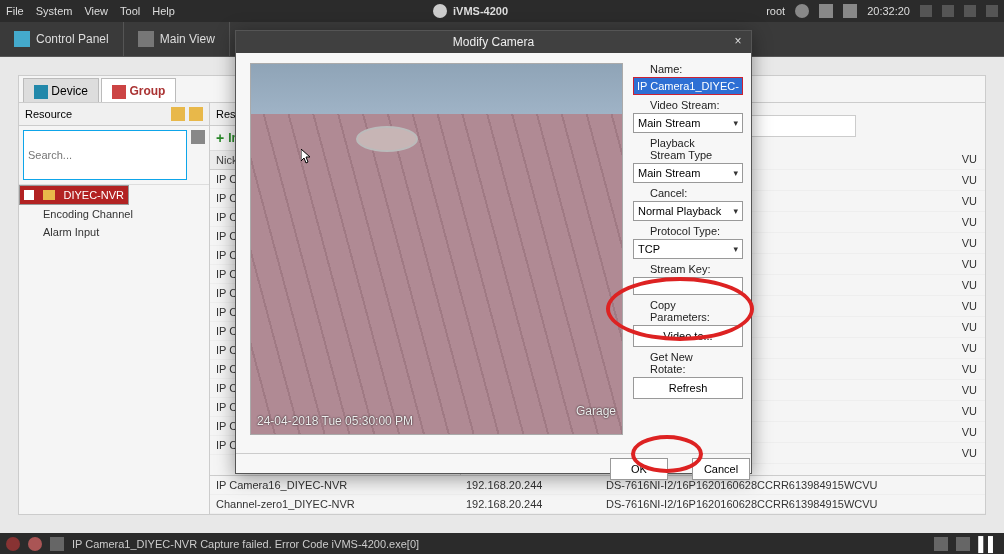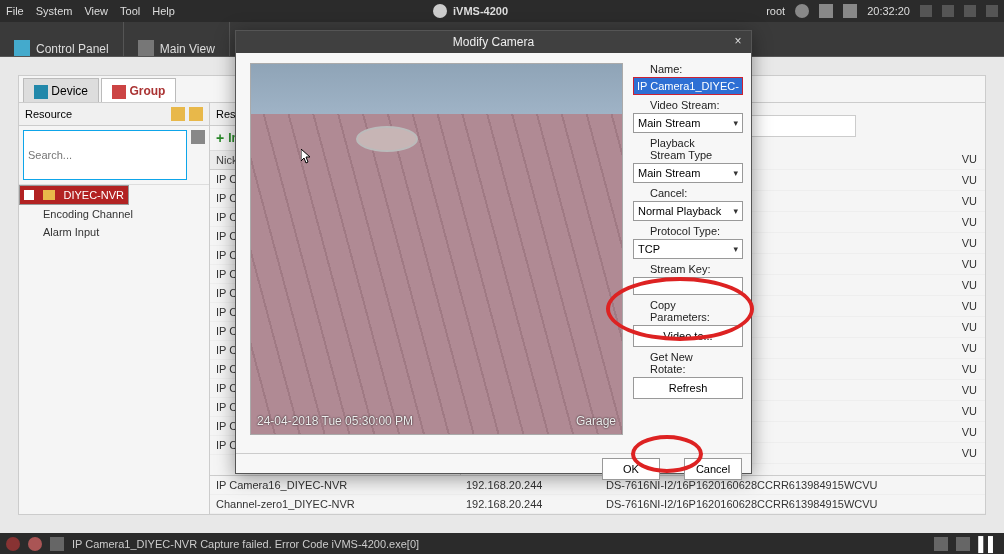--- a/index.html
+++ b/index.html
@@ -1,20 +1,20 @@
 <!DOCTYPE html>
 <html><head>
 <meta charset="utf-8">
 <style>
 html,body{margin:0;padding:0;font-family:"Segoe UI",Tahoma,Arial,sans-serif;font-size:12px;background:#000;overflow:hidden;width:1004px;height:554px}
 .menubar{height:22px;background:#2b2b2b;color:#ddd;display:flex;align-items:center;padding:0 6px;gap:12px;font-size:11px}
 .menubar .title-center{flex:1;text-align:center;display:flex;justify-content:center;align-items:center;gap:6px;font-weight:bold}
 .menubar .right{display:flex;align-items:center;gap:10px}
 .toolbar{height:34px;background:#3a3a3a;border-bottom:1px solid #555;display:flex;align-items:stretch}
-.tbbtn{display:flex;align-items:flex-end;gap:6px;padding:0 14px;color:#ddd;border-right:1px solid #555;font-size:12px}
+.tbbtn{display:flex;align-items:center;gap:6px;padding:0 14px;color:#ddd;border-right:1px solid #555;font-size:12px}
 .tbbtn .icon{width:16px;height:16px;background:#6aa;display:inline-block}
 .app-body{display:flex;height:calc(554px - 22px - 34px - 22px);background:#e8e8e8}
 .app-body-inner{display:flex;flex:1;border:1px solid #ccc;margin:18px;background:#f5f5f5}
 .tabs{height:26px;display:flex;padding:0 4px;gap:2px}
 .tab{padding:5px 10px;font-size:12px;background:#ddd;border:1px solid #bbb;border-bottom:none;margin-top:2px}
 .tab.active{background:#fff;color:#a33;font-weight:bold}
 .left-panel{width:190px;border-right:1px solid #ccc;display:flex;flex-direction:column}
 .panel-h{height:22px;display:flex;align-items:center;padding:0 6px;background:#f0f0f0;border-bottom:1px solid #ccc;font-size:11px}
 .panel-h .spacer{flex:1}
 .search-row{display:flex;padding:4px;border-bottom:1px solid #ddd}
@@ -41,29 +41,29 @@
 .modal-close{position:absolute;right:6px;top:3px;width:14px;height:14px;color:#ddd;font-size:12px;text-align:center;cursor:pointer}
 .modal-body{display:flex;height:400px}
 .preview{width:382px;height:370px;margin:10px 0 0 14px;background:linear-gradient(#7a8aa0,#b19aa0);position:relative;border:1px solid #aaa}
 .preview-top{height:50px;background:linear-gradient(#8fa4b7,#9fb3c6)}
 .preview-ground{position:absolute;left:0;right:0;top:50px;bottom:0;background:
  repeating-linear-gradient(75deg,#b08a94 0 22px,#a07a84 22px 24px),
  repeating-linear-gradient(-6deg,rgba(0,0,0,0) 0 18px,rgba(0,0,0,.05) 18px 20px);}
 .preview-circle{position:absolute;left:105px;top:62px;width:58px;height:22px;border:2px solid #bbb;border-radius:50%;background:#c7b5b5}
 .preview-cursor{position:absolute;left:50px;top:85px;width:12px;height:16px}
 .preview-osd{position:absolute;left:6px;bottom:6px;color:#eee;font-size:12px;text-shadow:0 0 2px #000}
-.preview-label{position:absolute;right:6px;bottom:6px;color:#eee;font-size:12px;text-shadow:0 0 2px #000}
+.preview-label{position:absolute;right:6px;bottom:16px;color:#eee;font-size:12px;text-shadow:0 0 2px #000}
 .form{flex:1;padding:6px 8px 0 10px;width:118px}
 .form label{display:block;font-size:11px;color:#222;margin:4px 17px 2px}
 .text-in{width:110px;height:18px;border:1px solid #999;font-size:11px;padding:0 3px;box-sizing:border-box}
 .sel{width:110px;height:20px;border:1px solid #999;font-size:11px;background:#fff;display:flex;align-items:center;justify-content:space-between;padding:0 4px;box-sizing:border-box}
 .sel .caret{font-size:9px;color:#333}
 .name-in{background:#2e6fd4;color:#fff;border:1px solid #c23}
 .btn{width:86px;height:20px;border:1px solid #999;background:#fff;font-size:11px;display:inline-flex;align-items:center;justify-content:center}
-.modal-foot{height:30px;border-top:1px solid #ccc;display:flex;align-items:center;justify-content:flex-end;gap:24px;padding-right:9px}
+.modal-foot{height:30px;border-top:1px solid #ccc;display:flex;align-items:center;justify-content:flex-end;gap:24px;padding-right:1px}
 .red-ellipse{position:absolute;border:4px solid #d22;border-radius:50%;pointer-events:none}
 .ic{display:inline-block;width:14px;height:14px;vertical-align:middle}
 .winctl{width:12px;height:12px;display:inline-block}
 </style>
 </head>
 <body>
 
 <div class="menubar">
   <span>File</span>
   <span>System</span>

